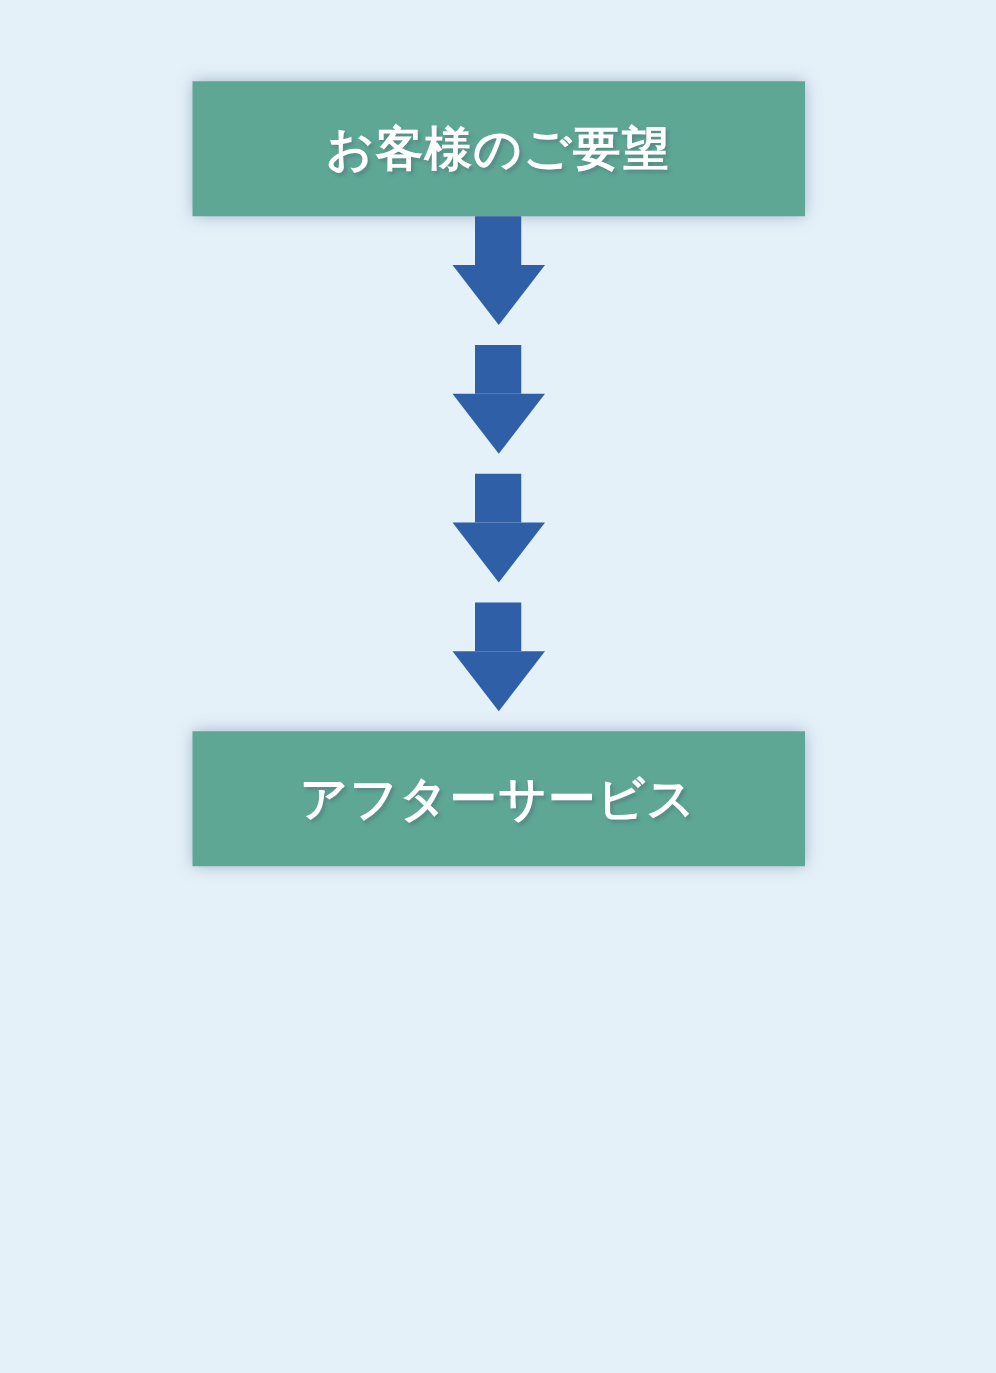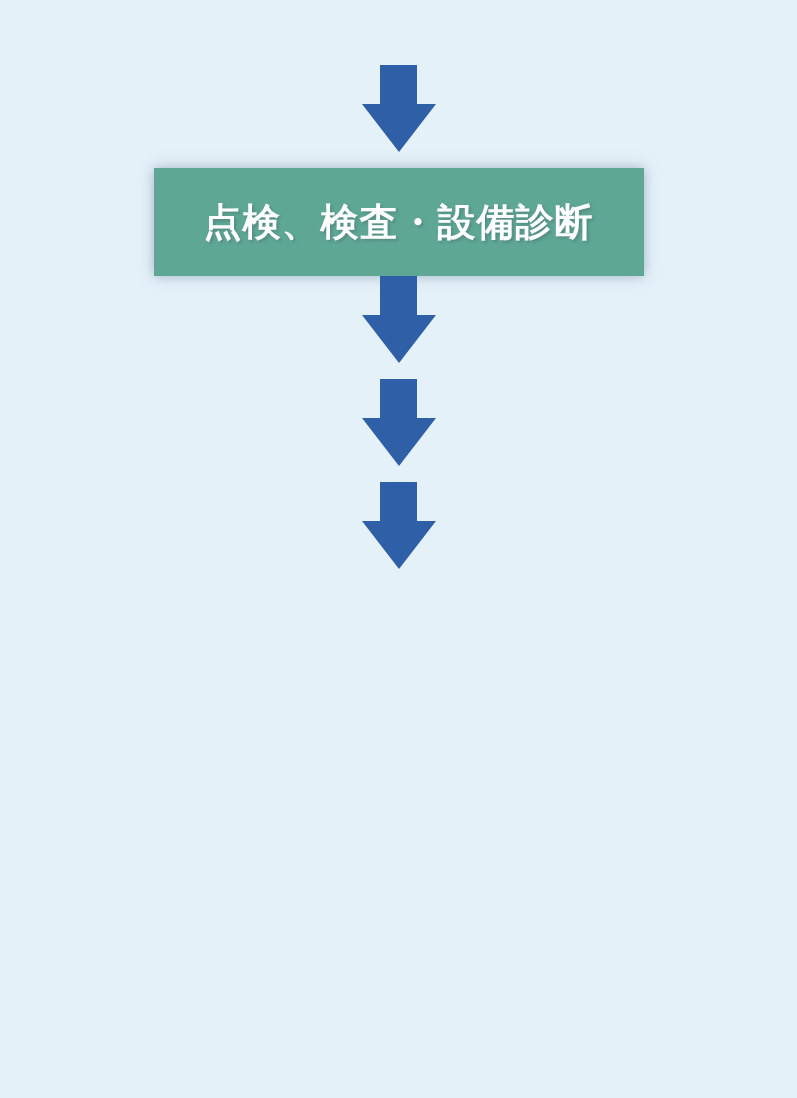--- a/index.html
+++ b/index.html
@@ -58,41 +58,44 @@
     border-left: 37px solid transparent;
     border-right: 37px solid transparent;
     border-top: 48px solid #2f5fa7;
   }
 </style>
 </head>
 <body>
 
 <div class="flowchart">
 
-
-  <div class="arrow">
-    <div class="arrow-shaft"></div>
-    <div class="arrow-head"></div>
-  </div>
-
   <div class="step-box">
-    <span class="step-label">点検、検査・設備診断</span>
+    <span class="step-label">お客様のご要望</span>
   </div>
 
   <div class="arrow">
     <div class="arrow-shaft"></div>
     <div class="arrow-head"></div>
   </div>
 
 
   <div class="arrow">
     <div class="arrow-shaft"></div>
     <div class="arrow-head"></div>
   </div>
 
 
   <div class="arrow">
     <div class="arrow-shaft"></div>
     <div class="arrow-head"></div>
   </div>
 
 
+  <div class="arrow">
+    <div class="arrow-shaft"></div>
+    <div class="arrow-head"></div>
+  </div>
+
+  <div class="step-box">
+    <span class="step-label">アフターサービス</span>
+  </div>
+
 </div>
 
 </body></html>

